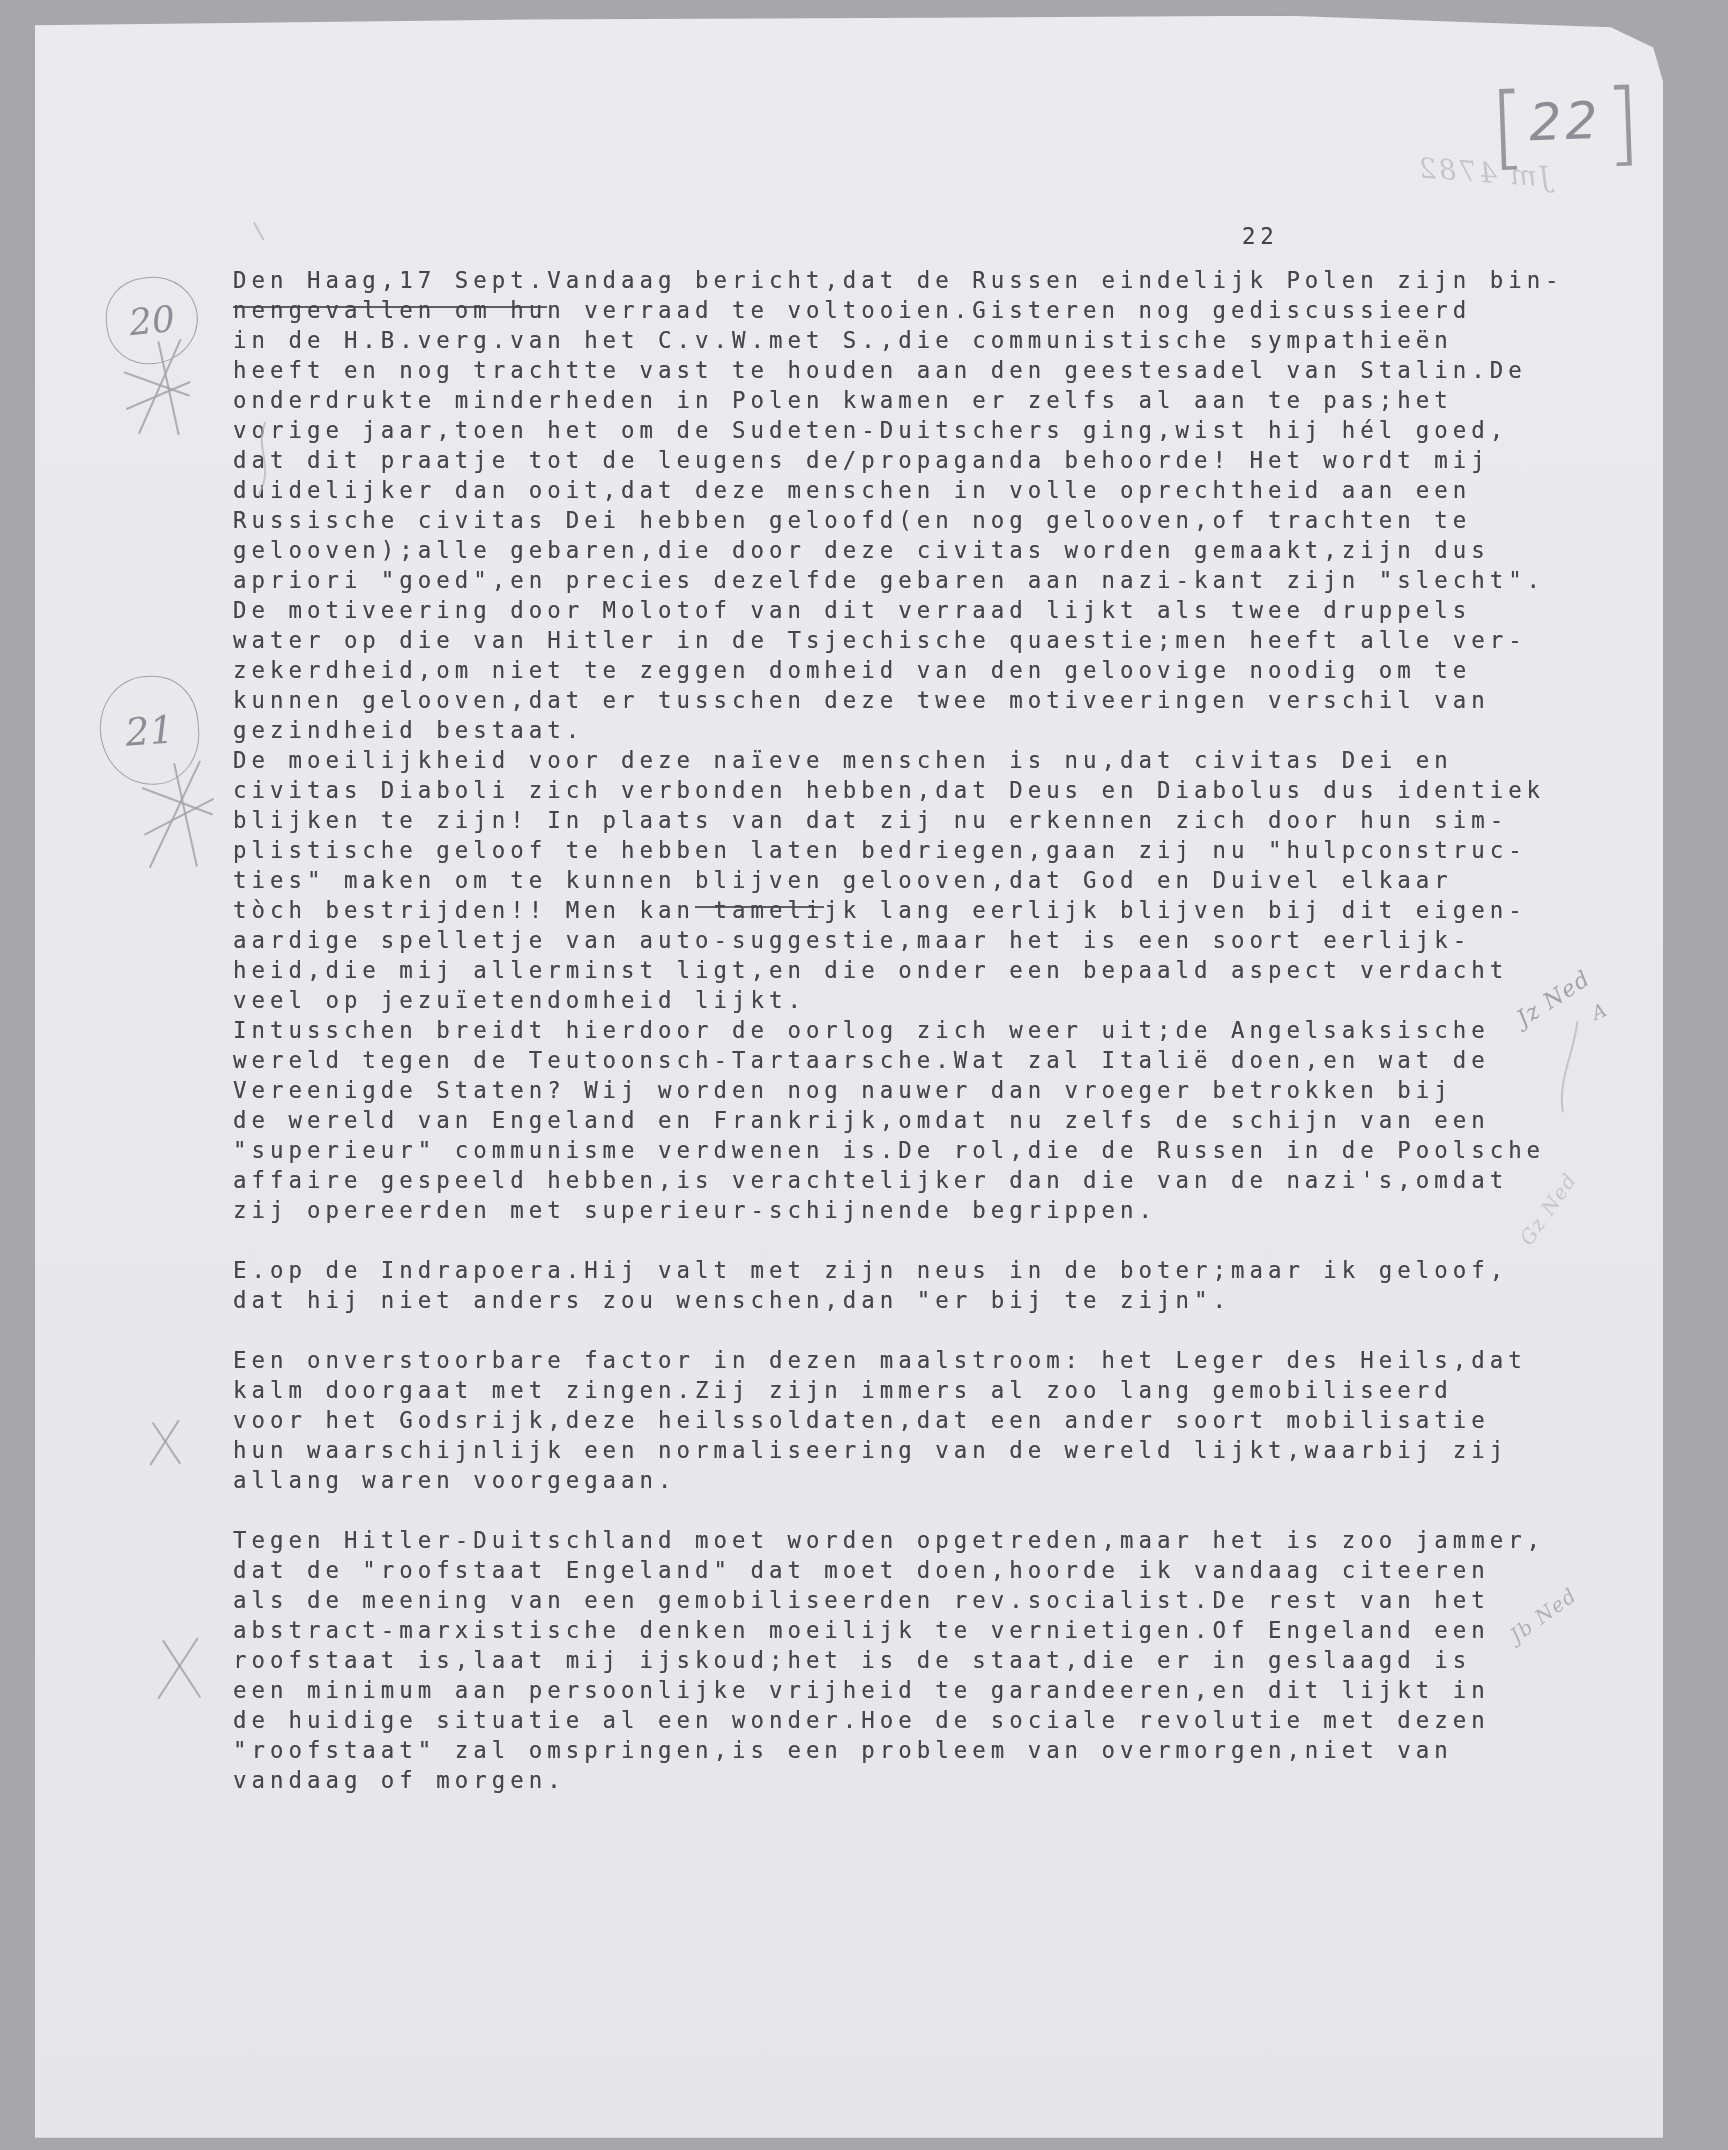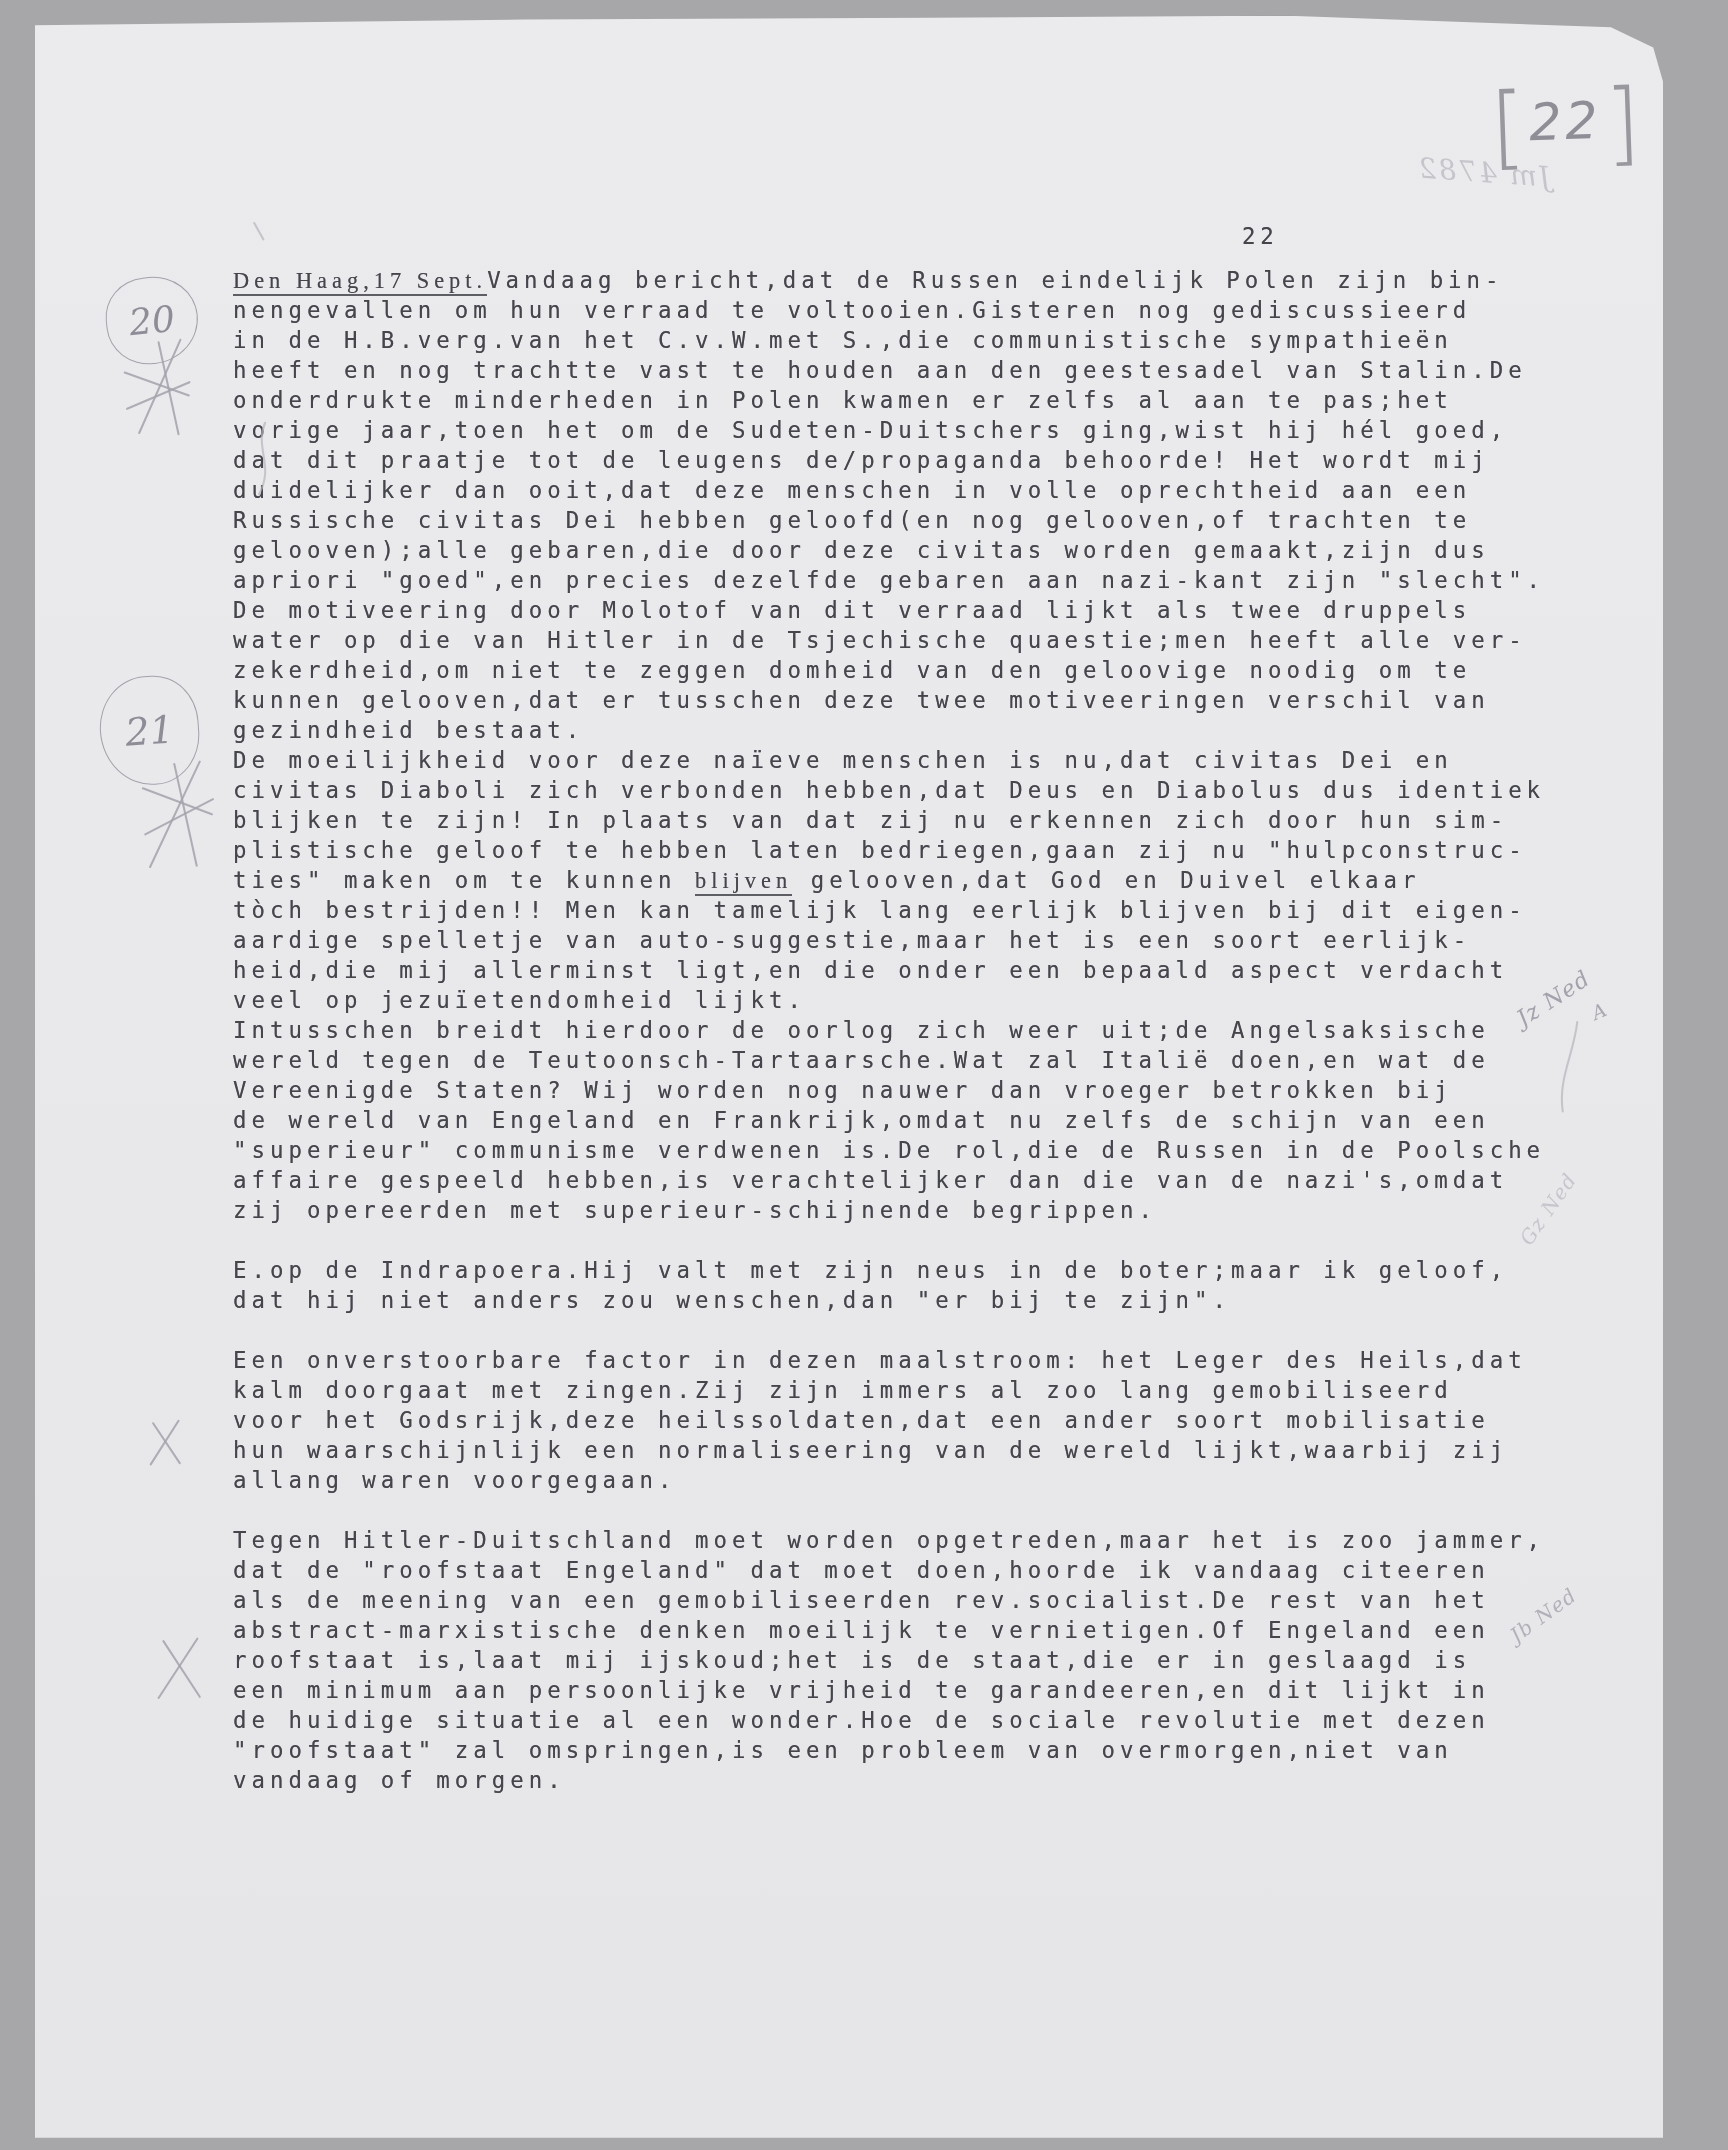--- a/index.html
+++ b/index.html
@@ -9,21 +9,21 @@
   #paper{position:absolute;left:35px;top:15.7px;width:1628px;height:2122px;
          background:linear-gradient(180deg,#ebebee 0%,#e9e9ec 40%,#e6e6e9 100%);
          box-shadow:1.8px 2.4px 9.7px rgba(40,40,45,.35);
          clip-path:polygon(0% 0.45%,30% 0.18%,55% 0.1%,77% 0%,96.8% 0.55%,99.4% 1.5%,100% 3.1%,100% 100%,0% 100%);}
   
   .typedfont{font-family:"DejaVu Sans Mono","Liberation Mono",monospace;
              color:#45464c;text-shadow:0 0 0.6px rgba(70,70,78,.55);}
   #typed{position:absolute;left:233px;top:265px;font-size:22.4px;line-height:30px;
          letter-spacing:5px;white-space:pre;}
   .tline{height:30px;}
-  .u{border-bottom:2.4px solid rgba(69,70,76,.85);padding-bottom:1px;font-family:Liberation Serif, serif;}
+  .u{border-bottom:2.4px solid rgba(69,70,76,.85);padding-bottom:13px;}
   #pagenum{position:absolute;left:1242px;top:223px;font-size:22.4px;letter-spacing:4.8px;}
   
   .pencil{position:absolute;color:#92919b;}
   #corner-note{left:1490px;top:79px;transform:rotate(-2deg);display:flex;align-items:flex-start;}
   #corner-note .br{font-size:91px;line-height:91px;font-weight:300;color:#99989f;}
   #corner-note .num{font-size:51px;line-height:51px;margin:17px 3.6px 0 3.6px;color:#8f8e97;
                     font-style:italic;letter-spacing:3.6px;}
   #bleed-note{left:1416px;top:156px;transform:scaleX(-1) rotate(-4deg);
               font-family:"DejaVu Serif",serif;font-style:italic;font-size:28px;
               color:#c0bfc6;opacity:.85;letter-spacing:2.4px;}

